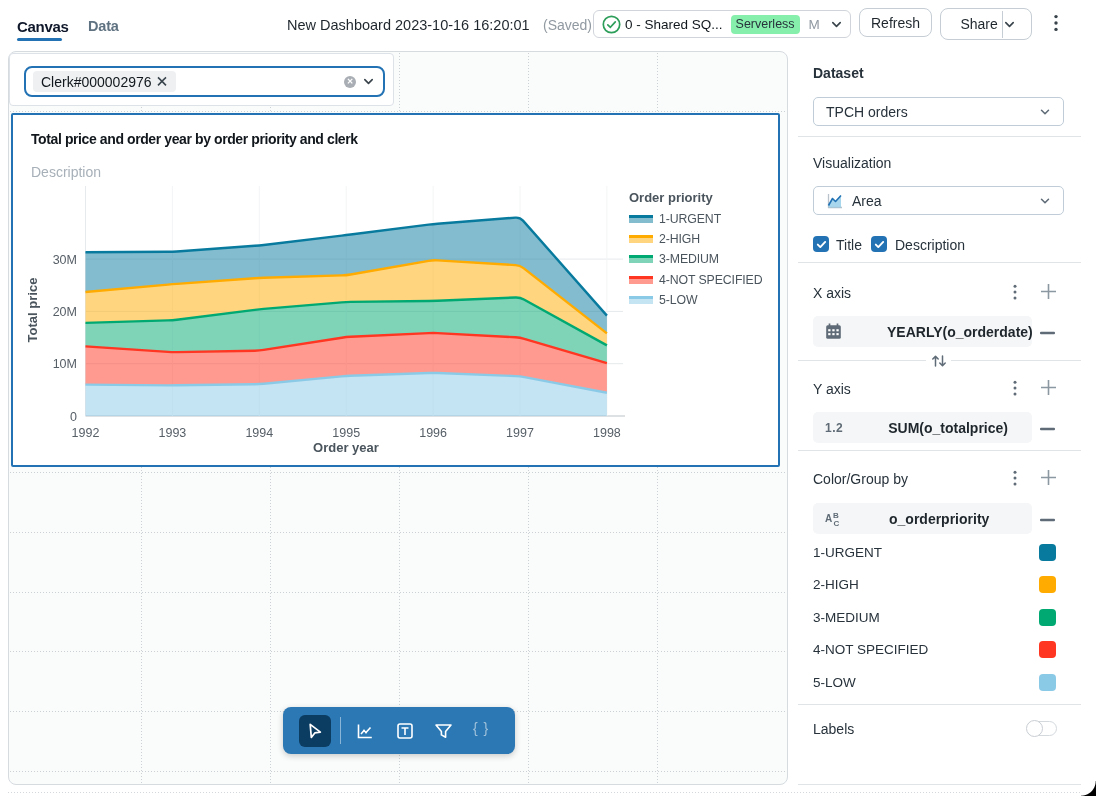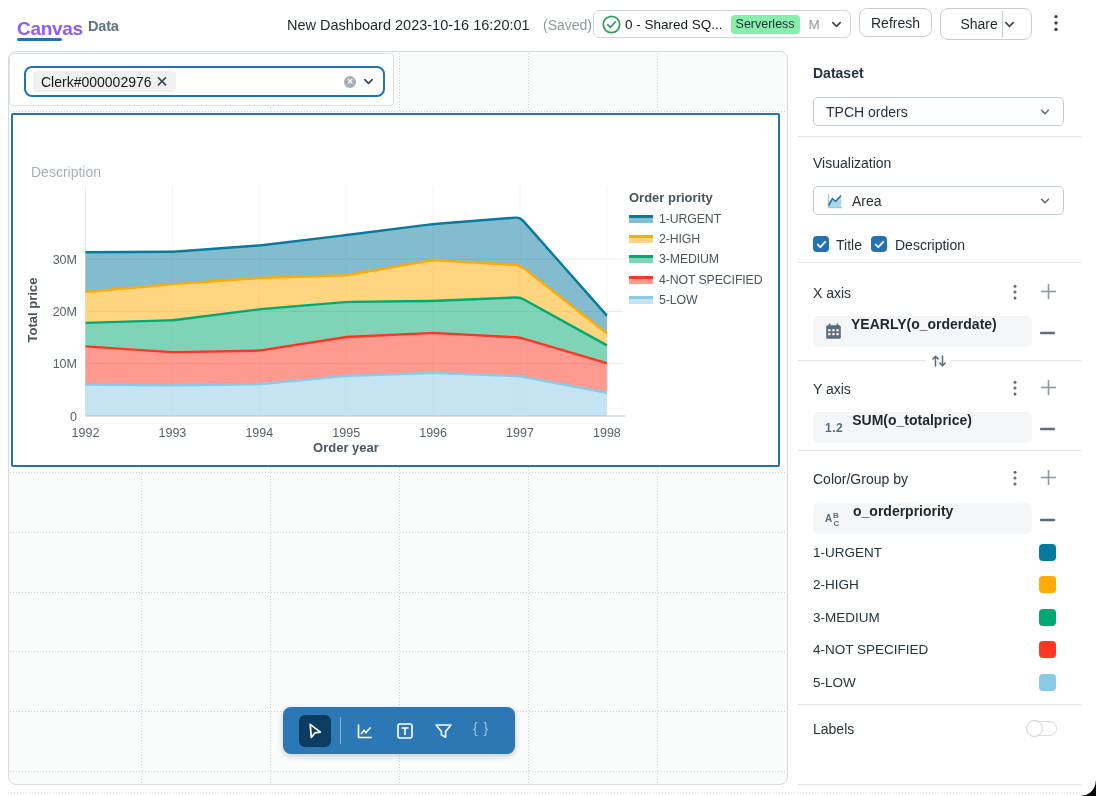--- a/index.html
+++ b/index.html
@@ -3,26 +3,26 @@
 * { margin:0; padding:0; box-sizing:border-box; }
 html,body { width:1096px; height:796px; background:#fff; font-family:"Liberation Sans",sans-serif; overflow:hidden; position:relative; }
 .abs { position:absolute; }
 .gv { position:absolute; top:1px; bottom:1px; width:1px; background-image:repeating-linear-gradient(to bottom,#ccd1d5 0 1px,transparent 1px 3px); }
 .gh { position:absolute; left:1px; right:1px; height:1px; background-image:repeating-linear-gradient(to right,#ccd1d5 0 1px,transparent 1px 3px); }
 .btn { position:absolute; height:29px; border:1px solid #c6cdd4; border-radius:8px; background:#fff; font-size:14px; color:#1f272d; display:flex; align-items:center; justify-content:center; }
 .plabel { position:absolute; left:813px; font-size:14px; color:#27323b; }
 .pselect { position:absolute; left:813px; width:251px; height:29px; border:1px solid #c0cdd8; border-radius:5px; background:#fff; display:flex; align-items:center; padding:0 12px; font-size:14px; color:#27323b; }
 .pschev { margin-left:auto; display:flex; align-items:center; }
 .pdiv { position:absolute; left:798px; width:283px; height:1px; background:#e1e4e7; }
-.chip { position:absolute; left:813px; width:219px; height:31px; background:#f5f6f7; border-radius:5px; display:flex; padding:0 12px; font-size:14px; font-weight:bold; color:#1f272d; }
+.chip { position:absolute; left:813px; width:219px; height:31px; background:#f5f6f7; border-radius:5px; display:flex; align-items:center; padding:0 12px; font-size:14px; font-weight:bold; color:#1f272d;gap:36px; }
 .cb { width:16px; height:16px; background:#2272B4; border-radius:4px; display:inline-flex; align-items:center; justify-content:center; }
 </style></head>
 <body>
 
-<div class="abs" style="left:17px;top:17.5px;font-size:19px;letter-spacing:-0.3px;font-weight:bold;color:#8b5cf6">Canvas</div>
+<div class="abs" style="left:17px;top:17.5px;font-size:15px;letter-spacing:-0.3px;font-weight:bold;color:#0f172a">Canvas</div>
 <div class="abs" style="left:17px;top:37.5px;width:45px;height:3px;border-radius:2px;background:#2272B4"></div>
 <div class="abs" style="left:88px;top:17.5px;font-size:14.5px;letter-spacing:-0.2px;font-weight:bold;color:#5f7281">Data</div>
 <div class="abs" style="left:287px;top:17px;font-size:14.5px;color:#1f272d">New Dashboard 2023-10-16 16:20:01</div>
 <div class="abs" style="left:543px;top:17px;font-size:14px;color:#9199a1">(Saved)</div>
 <div class="abs" style="left:593px;top:10px;width:258px;height:28px;border:1px solid #d1d5db;border-radius:6px;display:flex;align-items:center;padding:0 10px 0 8px">
   <span style="display:flex;align-items:center">
       <svg width="19" height="19" viewBox="0 0 19 19">
         <circle cx="9.5" cy="9.5" r="8.2" fill="none" stroke="#2e9e5b" stroke-width="1.7"></circle>
         <path d="M5.8 9.8 L8.4 12.3 L13.3 6.9" fill="none" stroke="#2e9e5b" stroke-width="1.7" stroke-linecap="round" stroke-linejoin="round"></path>
       </svg>
@@ -72,20 +72,21 @@
   <span style="background:#eef0f2;border-radius:4px;height:21px;display:flex;align-items:center;padding:0 8px;font-size:14px;color:#11171c">Clerk#000002976&nbsp;<span style="font-size:15.5px;color:#39434b">✕</span></span>
   <span style="margin-left:auto;width:12px;height:12px;border-radius:50%;background:#a9aeb4;color:#fff;display:flex;align-items:center;justify-content:center;font-size:8px;font-weight:bold">✕</span>
   <span style="margin-left:6px;display:flex;align-items:center">
       <svg width="13" height="13" viewBox="0 0 13 13">
         <path d="M2.8 4.6 L6.5 8.4 L10.2 4.6" fill="none" stroke="#39434b" stroke-width="1.6" stroke-linecap="round" stroke-linejoin="round"></path>
       </svg>
     </span>
 </div>
 
 <div class="abs" style="left:11px;top:113px;width:769px;height:354px;background:#fff;border:2px solid #2272B4;border-radius:2px">
+  <div style="position:absolute;left:18px;top:16px;font-size:14px;letter-spacing:-0.4px;font-weight:bold;color:#11171c">Total price and order year by order priority and clerk</div>
   <div style="position:absolute;left:18px;top:49px;font-size:14px;color:#a7b0b8">Description</div>
   <svg width="766" height="350" viewBox="0 0 766 350" style="position:absolute;left:-2px;top:-2px;font-family:'Liberation Sans',sans-serif">
 <line x1="74.5" y1="303.0" x2="614" y2="303.0" stroke="#bcc3c9" stroke-width="1.2"></line>
 <line x1="74.5" y1="250.7" x2="612" y2="250.7" stroke="#e6e9eb" stroke-width="1"></line>
 <line x1="74.5" y1="198.4" x2="612" y2="198.4" stroke="#e6e9eb" stroke-width="1"></line>
 <line x1="74.5" y1="146.1" x2="612" y2="146.1" stroke="#e6e9eb" stroke-width="1"></line>
 <line x1="74.5" y1="73.0" x2="74.5" y2="303.0" stroke="#e7eaec" stroke-width="1"></line>
 <line x1="161.4" y1="73.0" x2="161.4" y2="303.0" stroke="#f3f4f5" stroke-width="1"></line>
 <line x1="248.3" y1="73.0" x2="248.3" y2="303.0" stroke="#f3f4f5" stroke-width="1"></line>
 <line x1="335.2" y1="73.0" x2="335.2" y2="303.0" stroke="#f3f4f5" stroke-width="1"></line>

